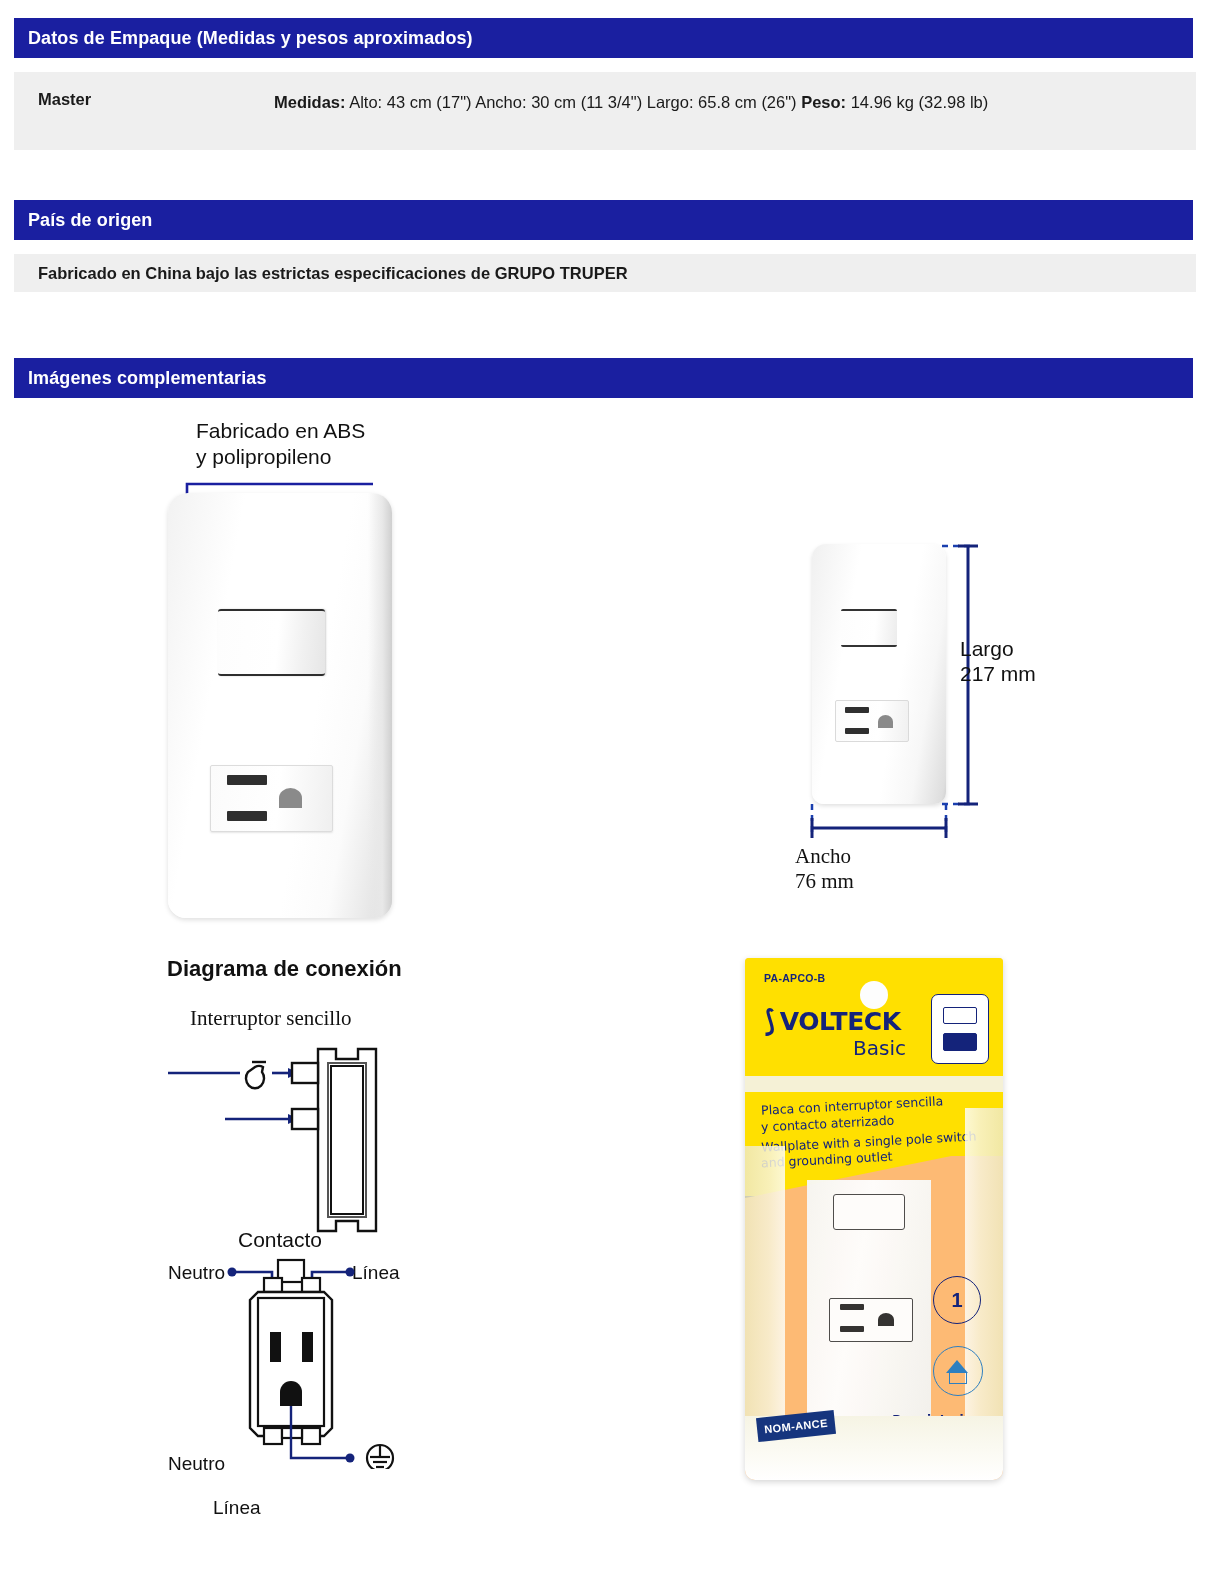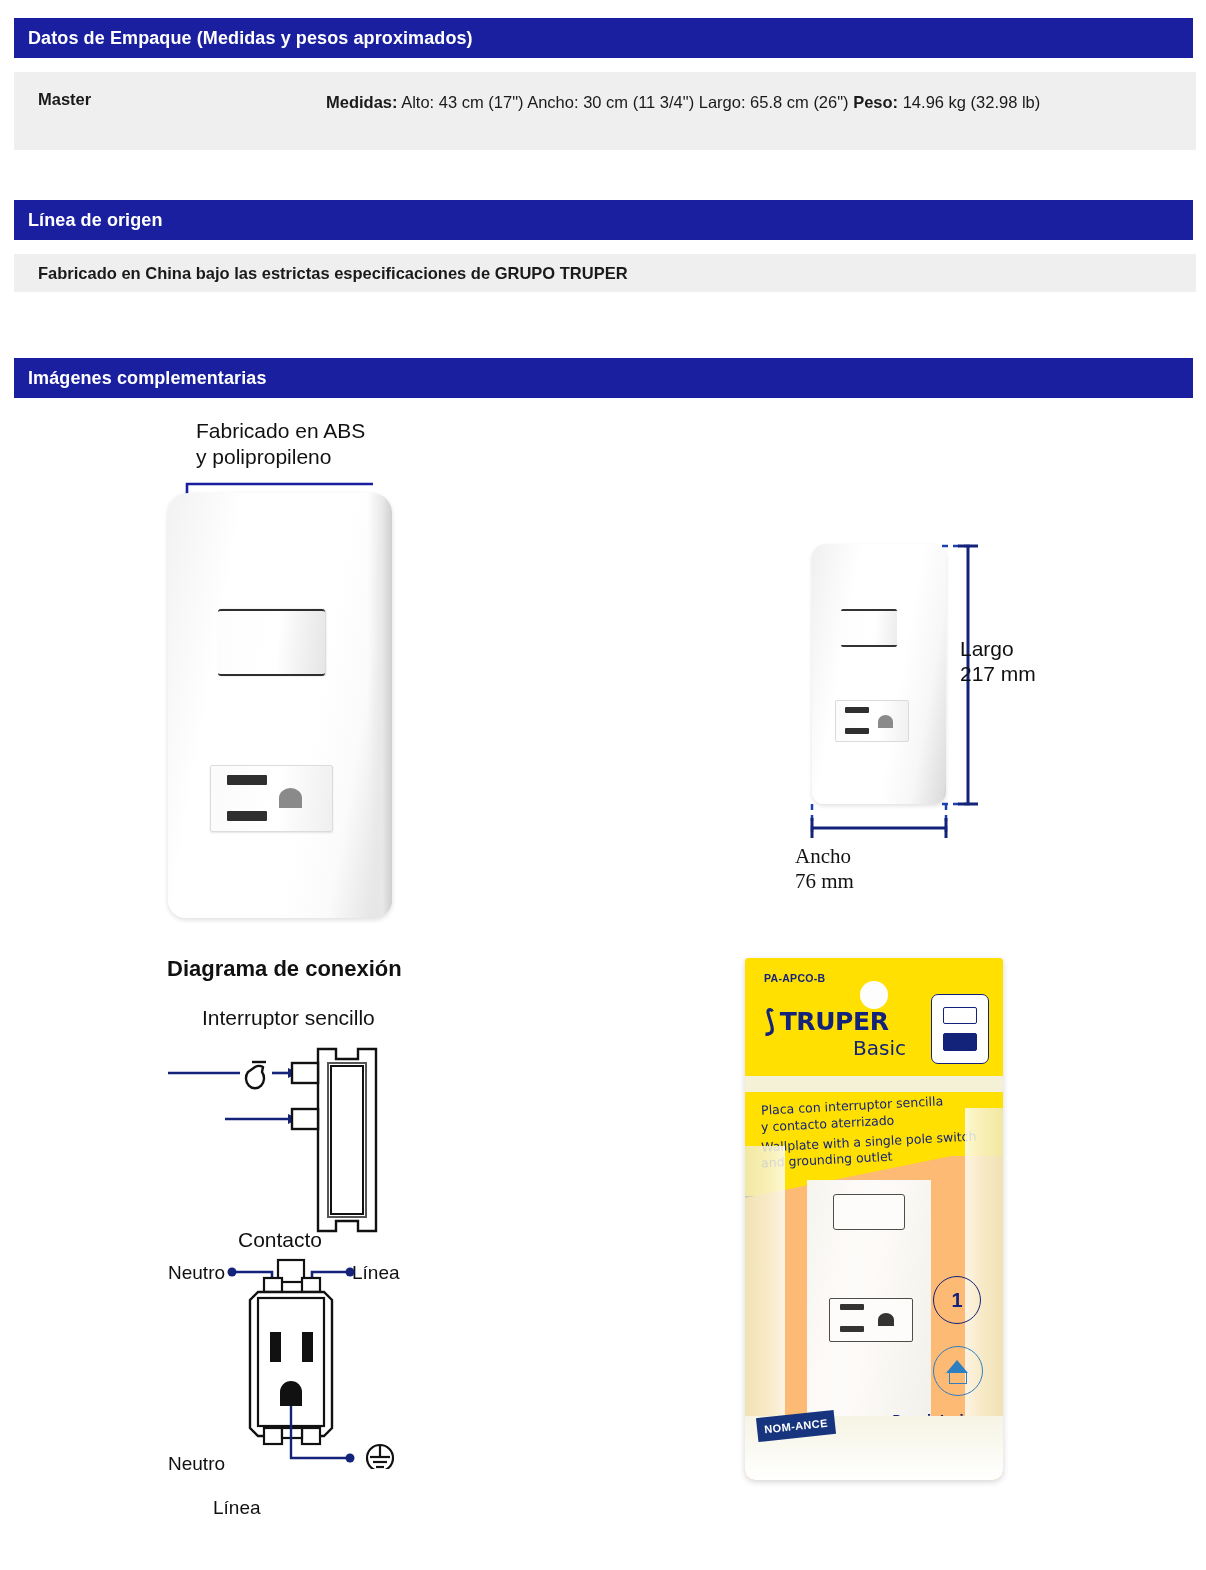--- a/index.html
+++ b/index.html
@@ -38,21 +38,21 @@
     left: 14px;
     width: 1182px;
     background: #efefef;
     box-sizing: border-box;
     display: flex;
     align-items: flex-start;
   }
   .row-label {
     font-weight: bold;
     font-size: 16.5px;
-    width: 312px;
+    width: 260px;
     flex: none;
     box-sizing: border-box;
     padding-left: 24px;
   }
   .row-value {
     font-size: 16.5px;
     line-height: 1.5;
     flex: 1;
     padding-right: 60px;
     box-sizing: border-box;
@@ -310,21 +310,21 @@
 </div>
 
 <div class="data-row" style="top:72px;height:78px;padding-top:18px;">
   <div class="row-label">Master</div>
   <div class="row-value">
     <b>Medidas:</b><span> Alto: 43 cm (17") Ancho: 30 cm (11 3/4") Largo: 65.8 cm (26") </span><b>Peso:</b><span> 14.96 kg (32.98 lb)</span>
   </div>
 </div>
 
 <div class="section-bar" style="top:200px;height:40px;font-size:18px;">
-  <span>Línea de origen</span>
+  <span>País de origen</span>
 </div>
 
 <div class="plain-row" style="top:254px;height:38px;">
   <span>Fabricado en China bajo las estrictas especificaciones de GRUPO TRUPER</span>
 </div>
 
 <div class="section-bar" style="top:358px;height:40px;font-size:18px;">
   <span>Imágenes complementarias</span>
 </div>
 
@@ -380,21 +380,21 @@
     <div>217 mm</div>
   </div>
 
   <div class="fig dim-label" style="left:795px;top:448px;width:160px;font-family:Liberation Serif, serif;">
     <div>Ancho</div>
     <div>76 mm</div>
   </div>
 
   <div class="fig diagram-title" style="left:167px;top:560px;">Diagrama de conexión</div>
 
-  <div class="fig diagram-sub" style="left:202px;top:610px;">Interruptor sencillo</div>
+  <div class="fig diagram-sub" style="left:190px;top:610px;font-family:Liberation Serif, serif;">Interruptor sencillo</div>
 
   <div class="fig wire-label" style="left:168px;top:1057px;">Neutro</div>
   <div class="fig wire-label" style="left:213px;top:1101px;">Línea</div>
 
   <svg class="fig" style="left:160px;top:645px;" width="260" height="200">
 
     <line x1="8" y1="32" x2="80" y2="32" stroke="#14237a" stroke-width="2.6"></line>
 
     <path d="M95 26 a8 8 0 0 1 8 0 l-1 5 a9 10 0 1 1 -14 0 z" fill="none" stroke="#111" stroke-width="2.4"></path>
     <line x1="92" y1="21" x2="106" y2="21" stroke="#111" stroke-width="2.4"></line>
@@ -457,21 +457,21 @@
     <div id="pkg-body">
 
       <div id="pkg-yellow"></div>
       <div id="pkg-hangstrip"></div>
       <div id="pkg-hole"></div>
 
       <div id="pkg-sku">PA-APCO-B</div>
 
       <div id="pkg-logo">
         <span class="mark">⟆</span>
-        <span class="word">TRUPER</span>
+        <span class="word">VOLTECK</span>
       </div>
       <div id="pkg-basic">Basic</div>
 
       <div id="pkg-icon">
         <div class="sw"></div>
         <div class="ot"></div>
       </div>
 
       <div class="pkg-desc" style="top:140px;transform:rotate(-3deg);">Placa con interruptor sencilla</div>
       <div class="pkg-desc" style="top:158px;transform:rotate(-3deg);">y contacto aterrizado</div>

